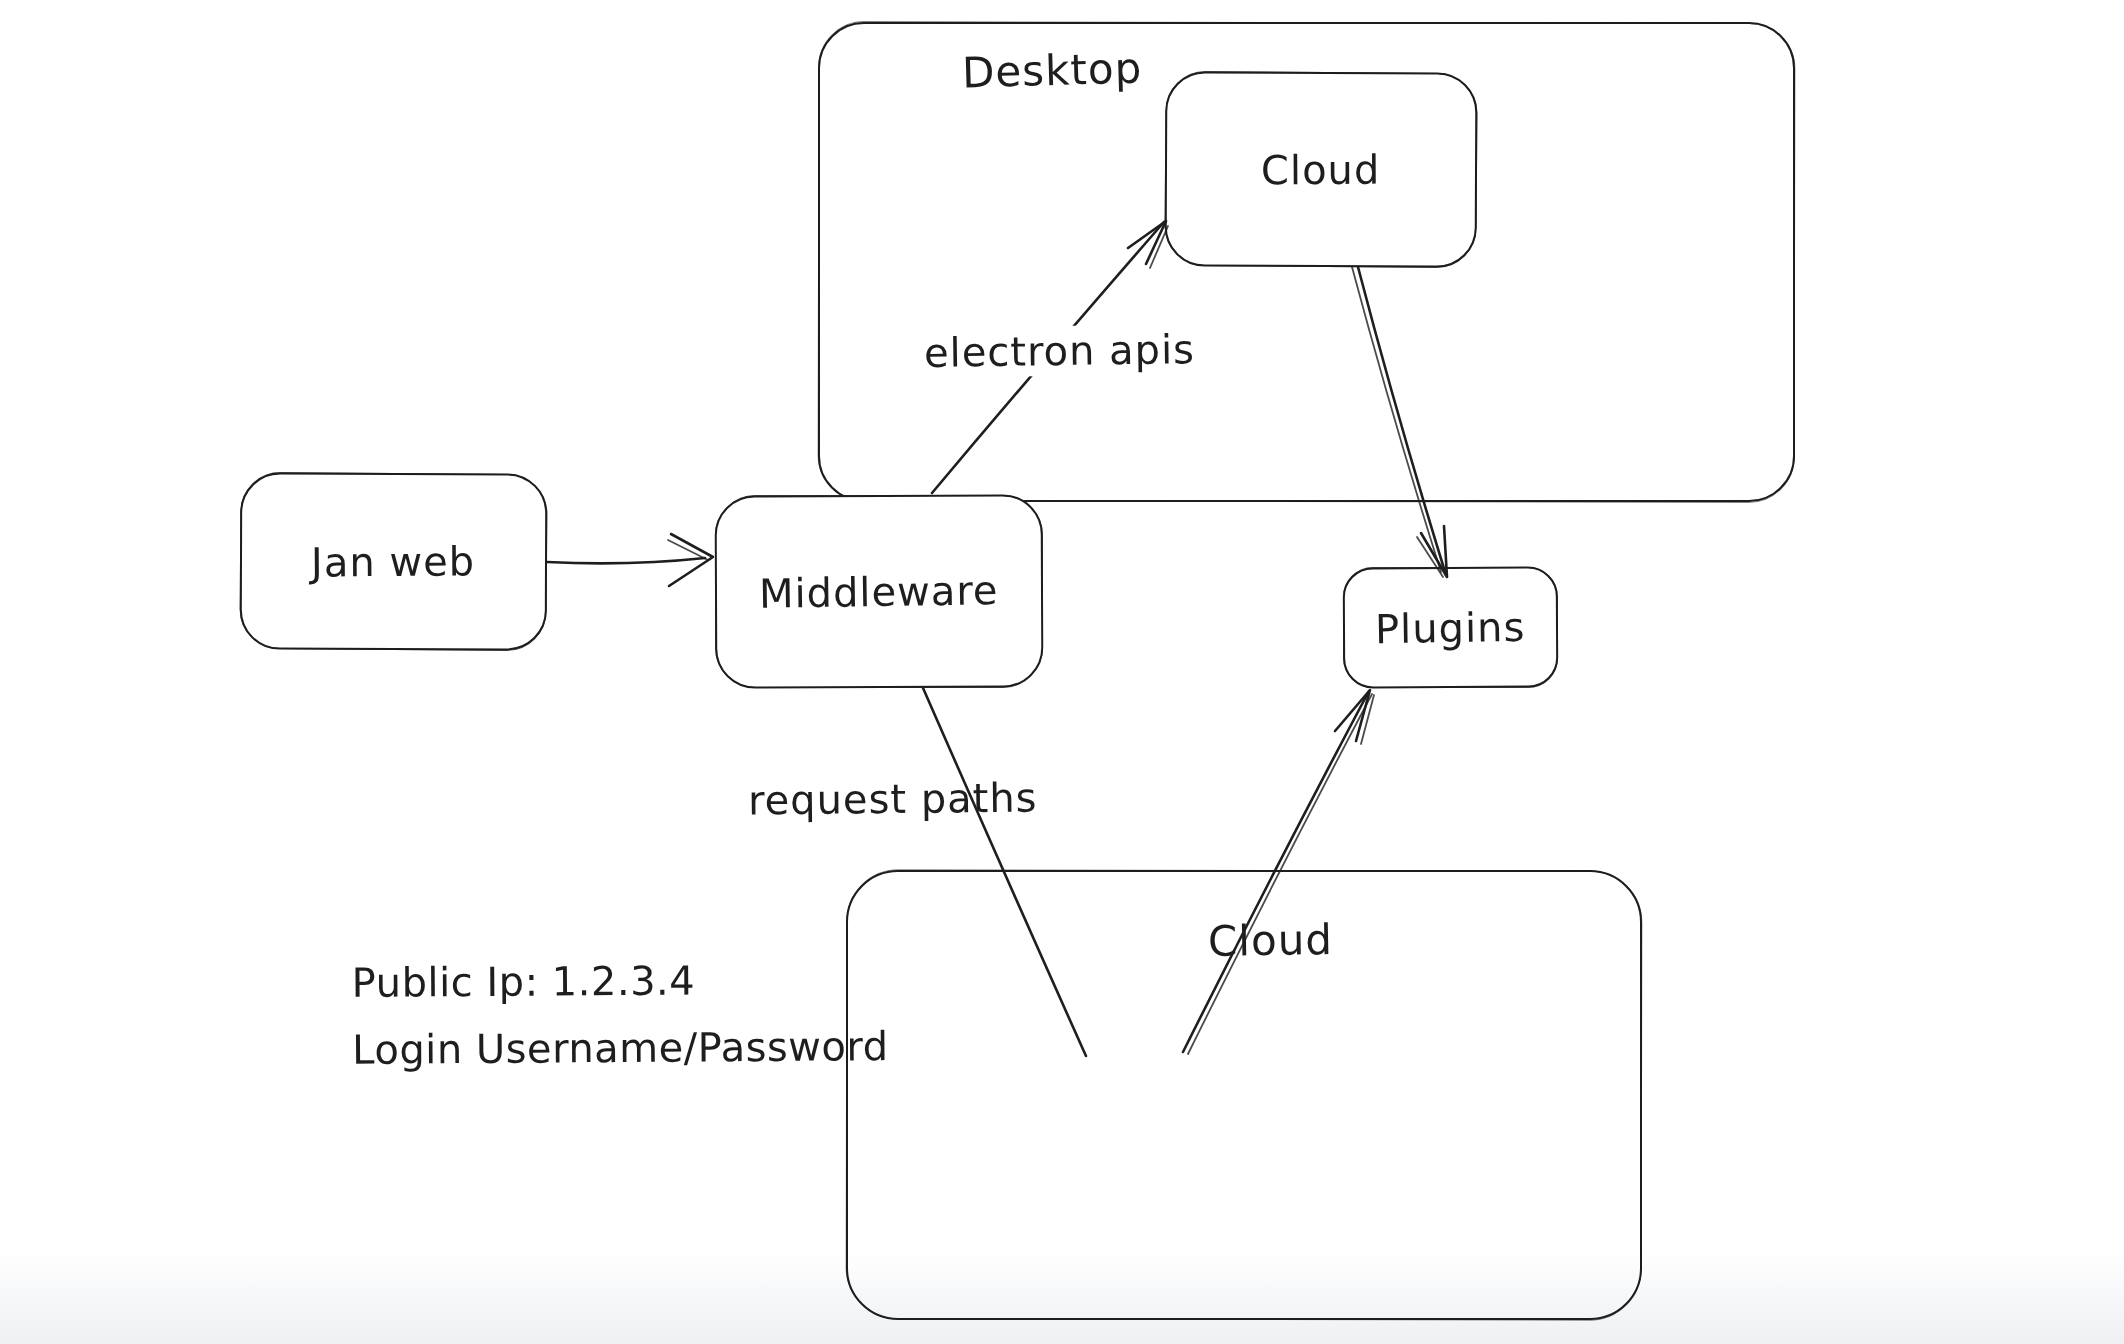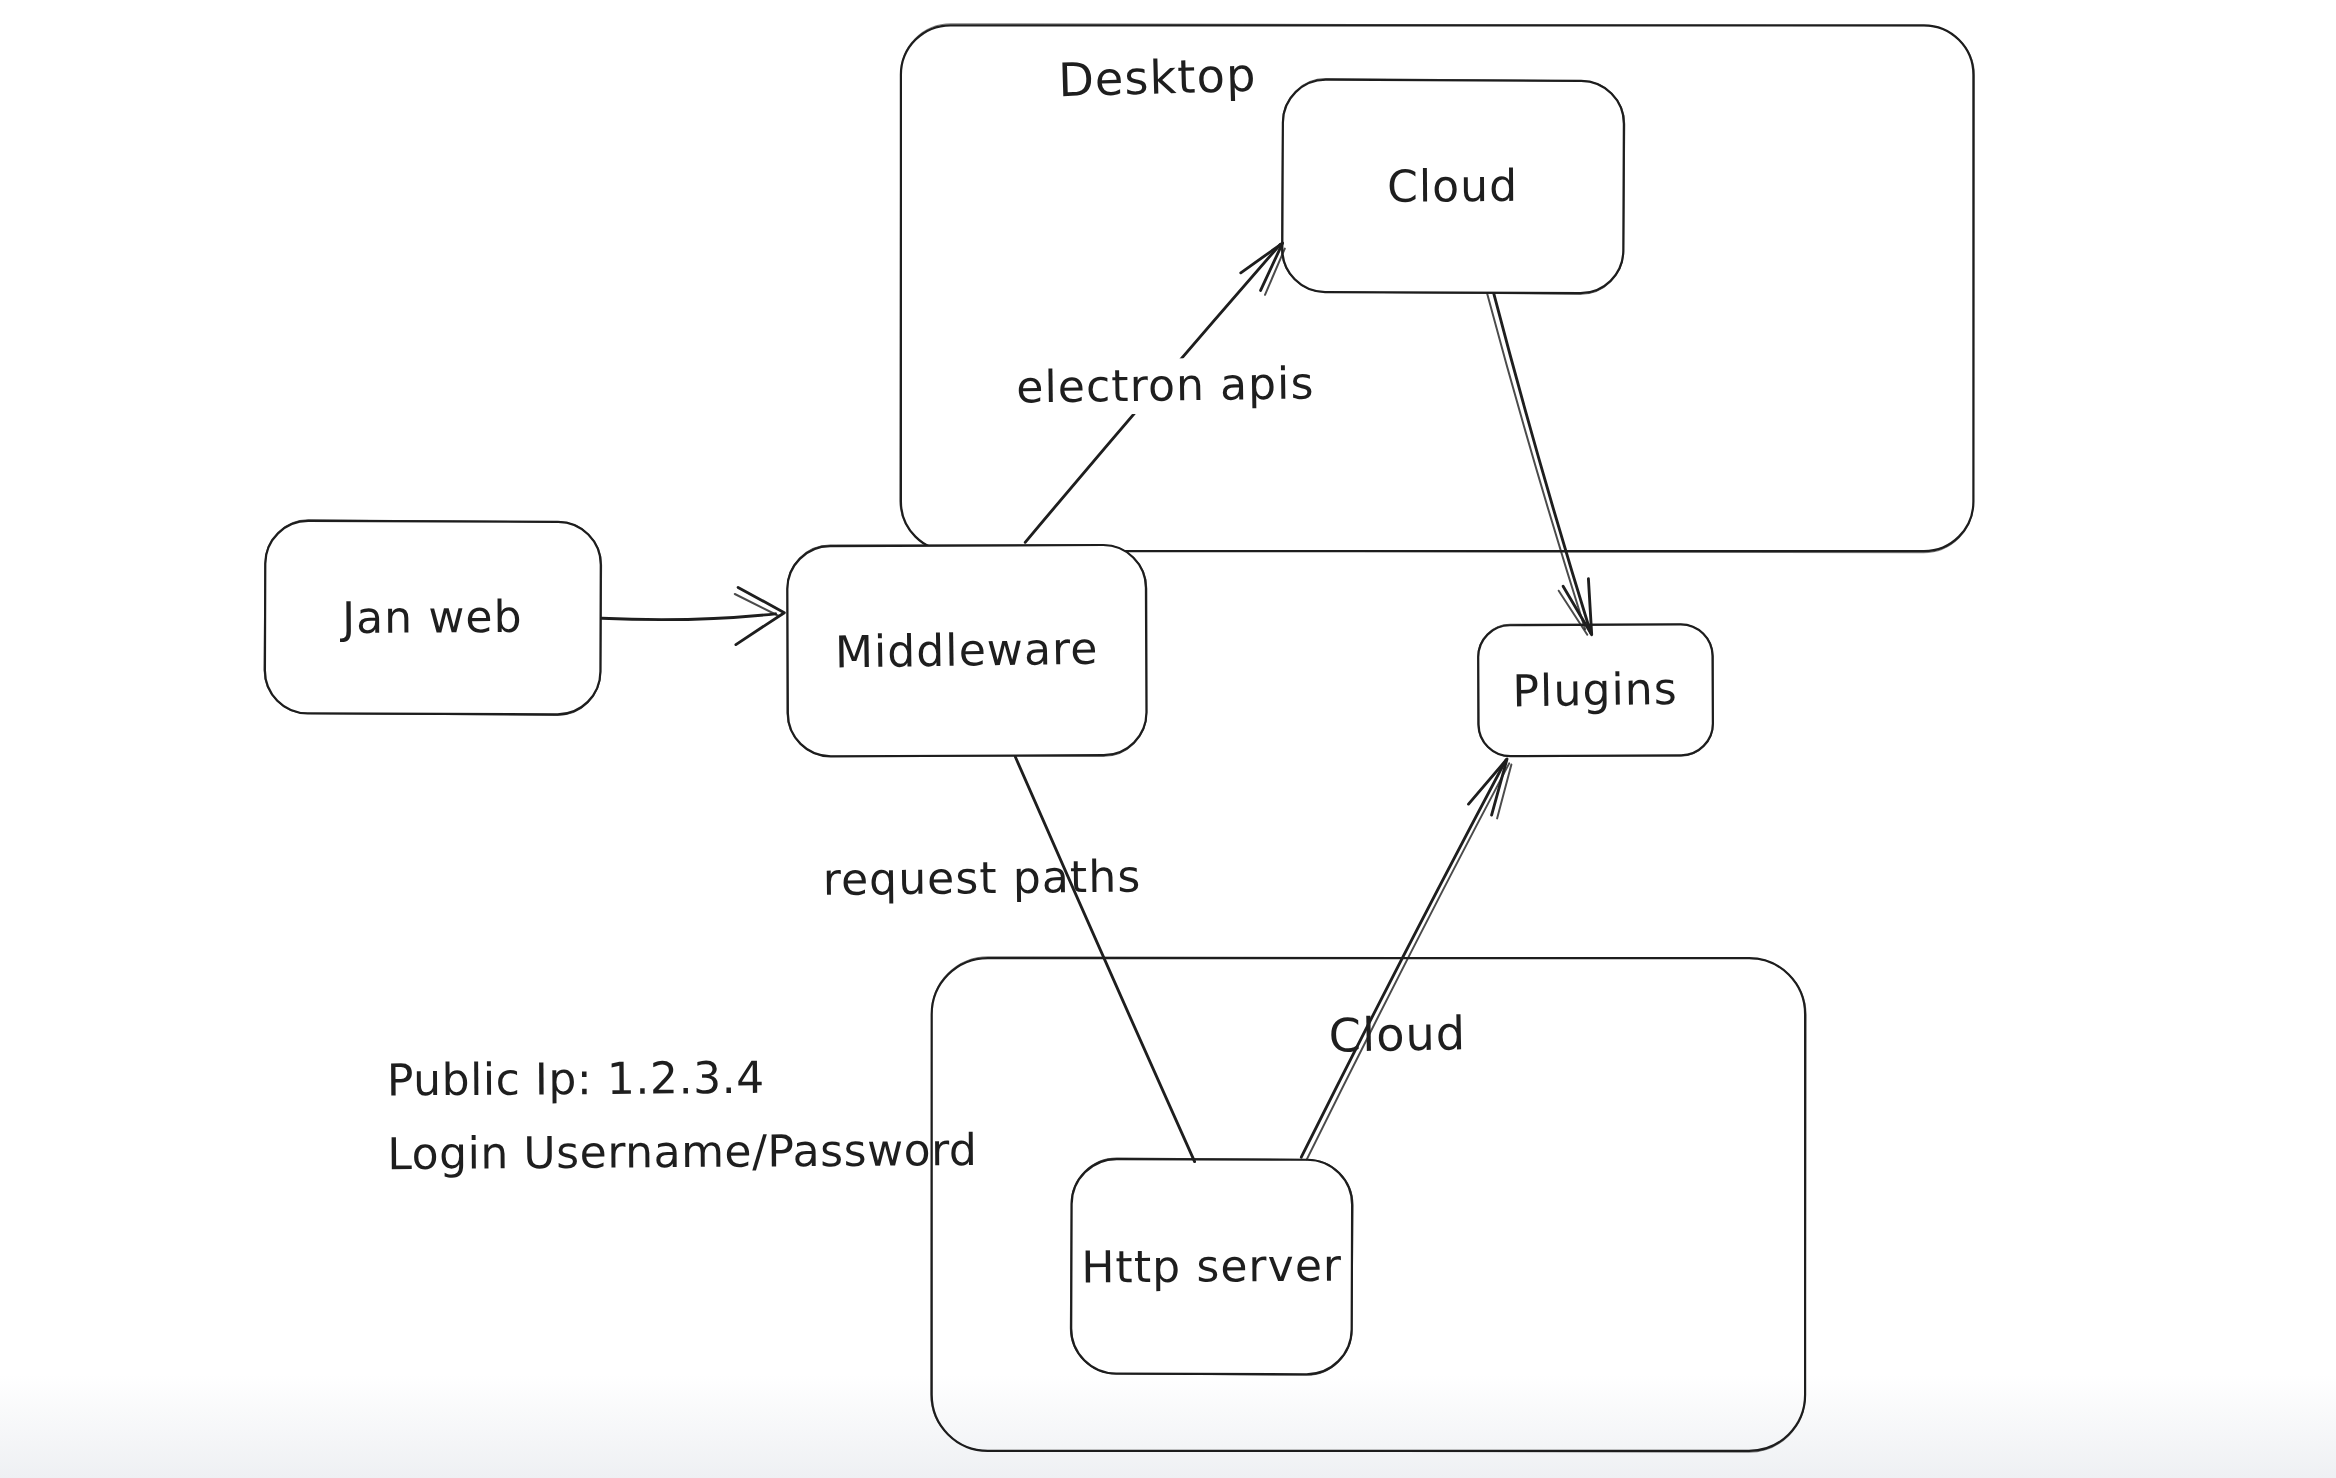--- a/index.html
+++ b/index.html
@@ -83,23 +83,20 @@
     </div>
     <div id="middleware" class="box">
       <span class="node-label">Middleware</span>
     </div>
     <div id="bridge" class="box">
       <span class="node-label">Cloud</span>
     </div>
     <div id="plugins" class="box">
       <span class="node-label">Plugins</span>
     </div>
-    <div id="http-server" class="box">
-      <span class="node-label">Http server</span>
-    </div>
   </div>
 
   <svg class="edges" width="2124" height="1344" viewBox="0 0 2124 1344">
 
     <g>
       <path class="stroke" d="M 547 562 Q 630 566 705 558"></path>
       <path class="stroke" d="M 671 534 L 713 557 L 669 586"></path>
       <path class="stroke2" d="M 668 540 L 708 560"></path>
     </g>
 

